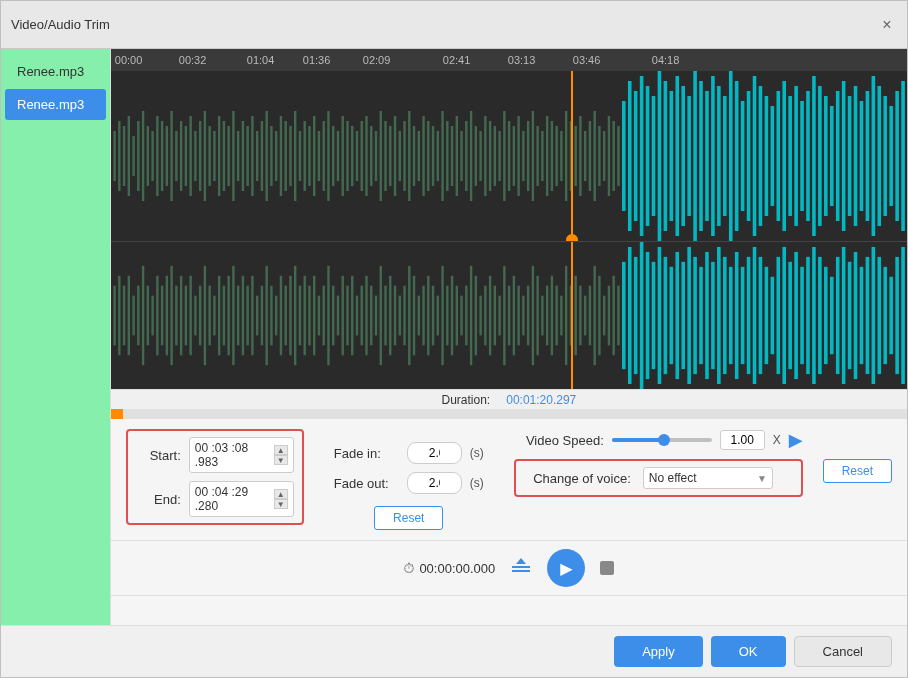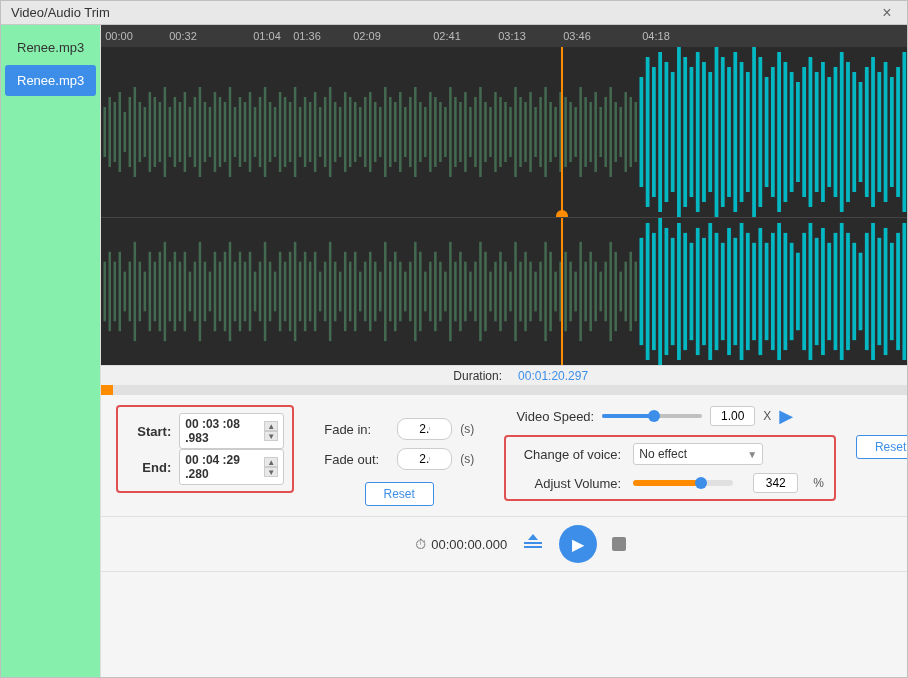--- a/index.html
+++ b/index.html
@@ -17,21 +17,21 @@
       width: 908px;
       height: 678px;
       background: #f5f5f5;
       border: 1px solid #c0c0c0;
       display: flex;
       flex-direction: column;
       box-shadow: 2px 2px 10px rgba(0,0,0,0.3);
     }
     .titlebar {
       background: #e8e8e8;
-      height: 24px;
+      height: 48px;
       display: flex;
       align-items: center;
       padding: 0 10px;
       border-bottom: 1px solid #c8c8c8;
       justify-content: space-between;
     }
     .titlebar-title {
       font-size: 13px;
       color: #333;
       font-weight: 500;
@@ -159,21 +159,21 @@
       background: #f5f5f5;
     }
     .controls-row {
       display: flex;
       align-items: flex-start;
       gap: 10px;
     }
     .control-group {
       display: flex;
       flex-direction: column;
-      font-weight: bold;
+      gap: 8px;
     }
     .control-row {
       display: flex;
       align-items: center;
       gap: 8px;
     }
     .control-label {
       color: #333;
       font-size: 13px;
       min-width: 45px;
@@ -480,21 +480,21 @@
       </div>
     </div>
 
     <div class="main-area">
 
       <div class="waveform-container">
 
         <div class="timeline">
           <span class="timeline-mark" style="left:4px">00:00</span>
           <span class="timeline-mark" style="left:68px">00:32</span>
-          <span class="timeline-mark" style="left:152px">01:04</span>
+          <span class="timeline-mark" style="left:136px">01:04</span>
           <span class="timeline-mark" style="left:192px">01:36</span>
           <span class="timeline-mark" style="left:252px">02:09</span>
           <span class="timeline-mark" style="left:332px">02:41</span>
           <span class="timeline-mark" style="left:397px">03:13</span>
           <span class="timeline-mark" style="left:462px">03:46</span>
           <span class="timeline-mark" style="left:541px">04:18</span>
         </div>
 
         <div class="waveform-area">
           <div class="waveform-top">
@@ -903,29 +903,20 @@
             </div>
 
             <div class="voice-group">
               <div class="voice-row">
                 <span class="voice-label">Change of voice:</span>
                 <div class="voice-select">
                   <span class="voice-select-text">No effect</span>
                   <span class="dropdown-arrow">▼</span>
                 </div>
               </div>
-              <div class="voice-row">
-                <span class="voice-label">Adjust Volume:</span>
-                <div class="volume-slider-track">
-                  <div class="volume-slider-fill"></div>
-                  <div class="volume-thumb"></div>
-                </div>
-                <input class="volume-input" type="text" value="342" style="width: 45px; border: 1px solid rgb(204, 204, 204); border-radius: 3px; padding: 2px 4px; font-size: 12px; text-align: center; margin-left: 8px;">
-                <span class="volume-pct" style="margin-left:3px;">%</span>
-              </div>
             </div>
           </div>
 
           <div style="display:flex; flex-direction:column; justify-content:flex-end; margin-left:10px;">
             <button class="reset-btn" style="margin-top:30px;">Reset</button>
           </div>
         </div>
       </div>
 
       <div class="playback-row">
@@ -941,13 +932,18 @@
           </svg>
         </span>
         <button class="play-btn-circle">
           <span>▶</span>
         </button>
         <div class="stop-btn"></div>
       </div>
     </div>
   </div>
 
+  <div class="footer">
+    <button class="footer-btn btn-apply">Apply</button>
+    <button class="footer-btn btn-ok">OK</button>
+    <button class="footer-btn btn-cancel">Cancel</button>
+  </div>
 </div>
 
 </body></html>

